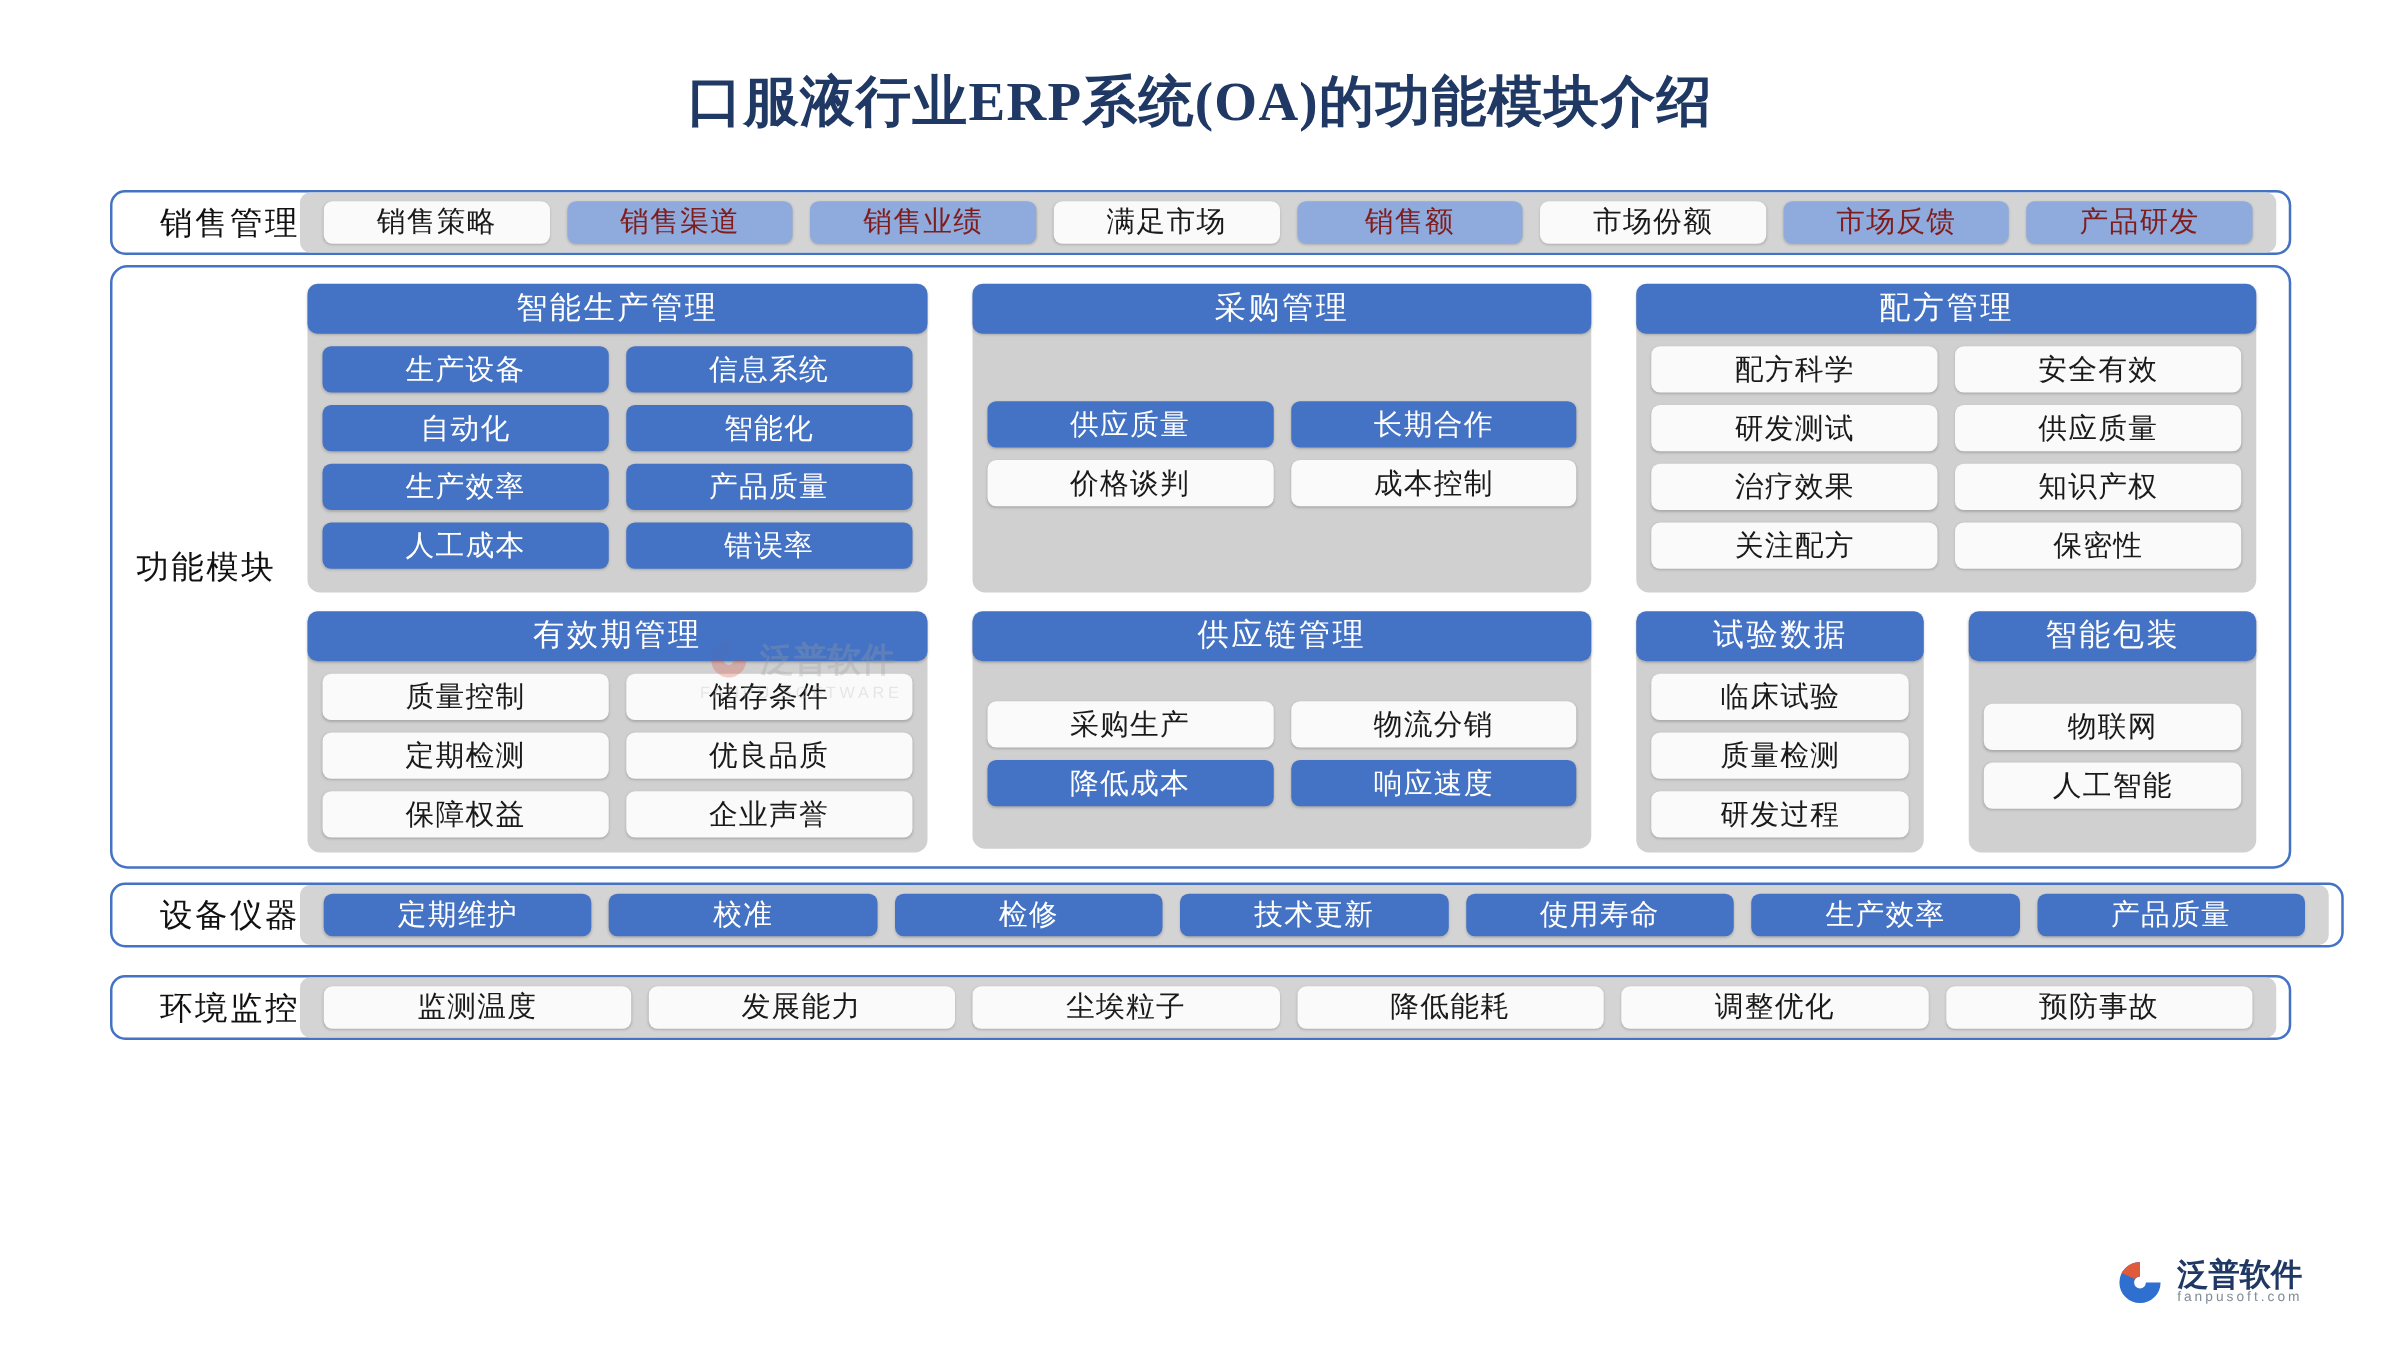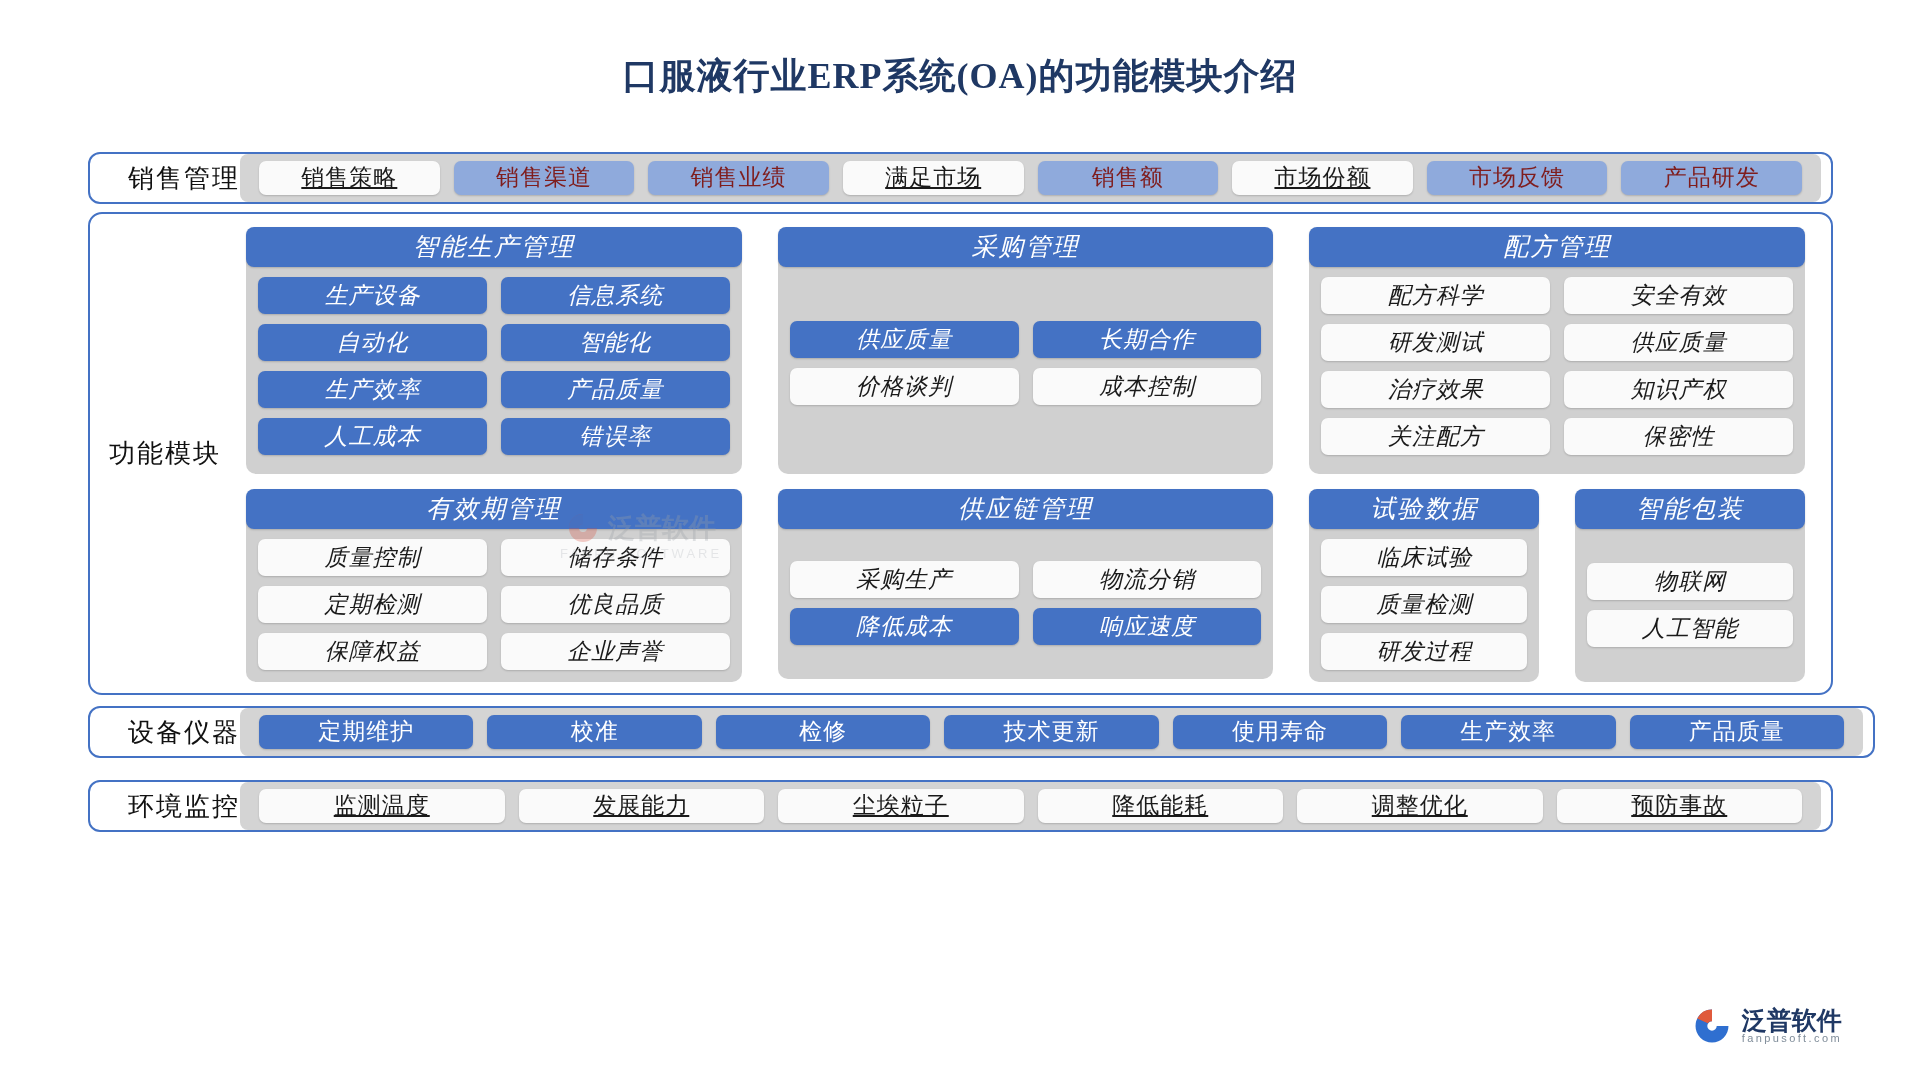--- a/index.html
+++ b/index.html
@@ -6,21 +6,21 @@
   body{
     width:1920px;height:1080px;background:#ffffff;
     font-family:"Liberation Serif","DejaVu Serif",serif;
     overflow:hidden;position:relative;
   }
   .page{position:relative;width:1920px;height:1080px;}
 
   
   .title{
     position:absolute;left:0;top:52px;width:1920px;text-align:center;
-    font-size:36px;font-weight:bold;color:#1F3864;letter-spacing:1px;
+    font-size:44px;font-weight:bold;color:#1F3864;letter-spacing:1px;
     font-family:"Liberation Serif","DejaVu Serif",serif;
   }
 
   
   .band{
     position:absolute;background:#ffffff;border:2px solid #4472C4;
     border-radius:12px;box-sizing:border-box;display:flex;align-items:center;
   }
   .band-label{
     flex:0 0 auto;width:150px;text-align:right;
@@ -29,35 +29,35 @@
   .band-track{
     flex:1 1 auto;background:#D4D4D4;border-radius:8px;
     display:flex;align-items:center;justify-content:space-between;
     padding:9px 12px;box-sizing:border-box;height:48px;margin-right:10px;
   }
   .chip{
     flex:1 1 0;margin:0 7px;height:34px;line-height:34px;text-align:center;
     border-radius:7px;font-size:23px;letter-spacing:1px;white-space:nowrap;
     box-shadow:0 1px 2px rgba(0,0,0,.18);
   }
-  .chip.light{background:#FAFAFA;color:#1a1a1a;text-decoration:underline;}
+  .chip.light{background:#FAFAFA;color:#1a1a1a;}
   .chip.soft{background:#8FAADC;color:#7f1d1d;}
   .chip.solid{background:#4472C4;color:#ffffff;}
 
   
   .mainband{
     position:absolute;left:88px;top:212px;width:1745px;height:483px;
     background:#ffffff;border:2px solid #4472C4;border-radius:14px;
     box-sizing:border-box;display:flex;align-items:stretch;
   }
   .mainband-label{
     flex:0 0 150px;display:flex;align-items:center;justify-content:center;
     font-size:26px;color:#111;letter-spacing:2px;
   }
-  .cols{flex:1 1 auto;display:flex;gap:36px;padding:14px 26px 14px 6px;box-sizing:border-box;font-style:italic;}
+  .cols{flex:1 1 auto;display:flex;gap:36px;padding:14px 26px 14px 6px;box-sizing:border-box;}
   .col{flex:1 1 0;display:flex;flex-direction:column;gap:16px;}
 
   
   .panel{background:#D0D0D0;border-radius:10px;display:flex;flex-direction:column;}
   .panel-head{
     background:#4472C4;color:#fff;border-radius:8px;height:40px;line-height:40px;
     text-align:center;font-size:25px;letter-spacing:2px;margin:-1px 0 0 0;
     box-shadow:0 1px 2px rgba(0,0,0,.18);
   }
   .panel-body{

